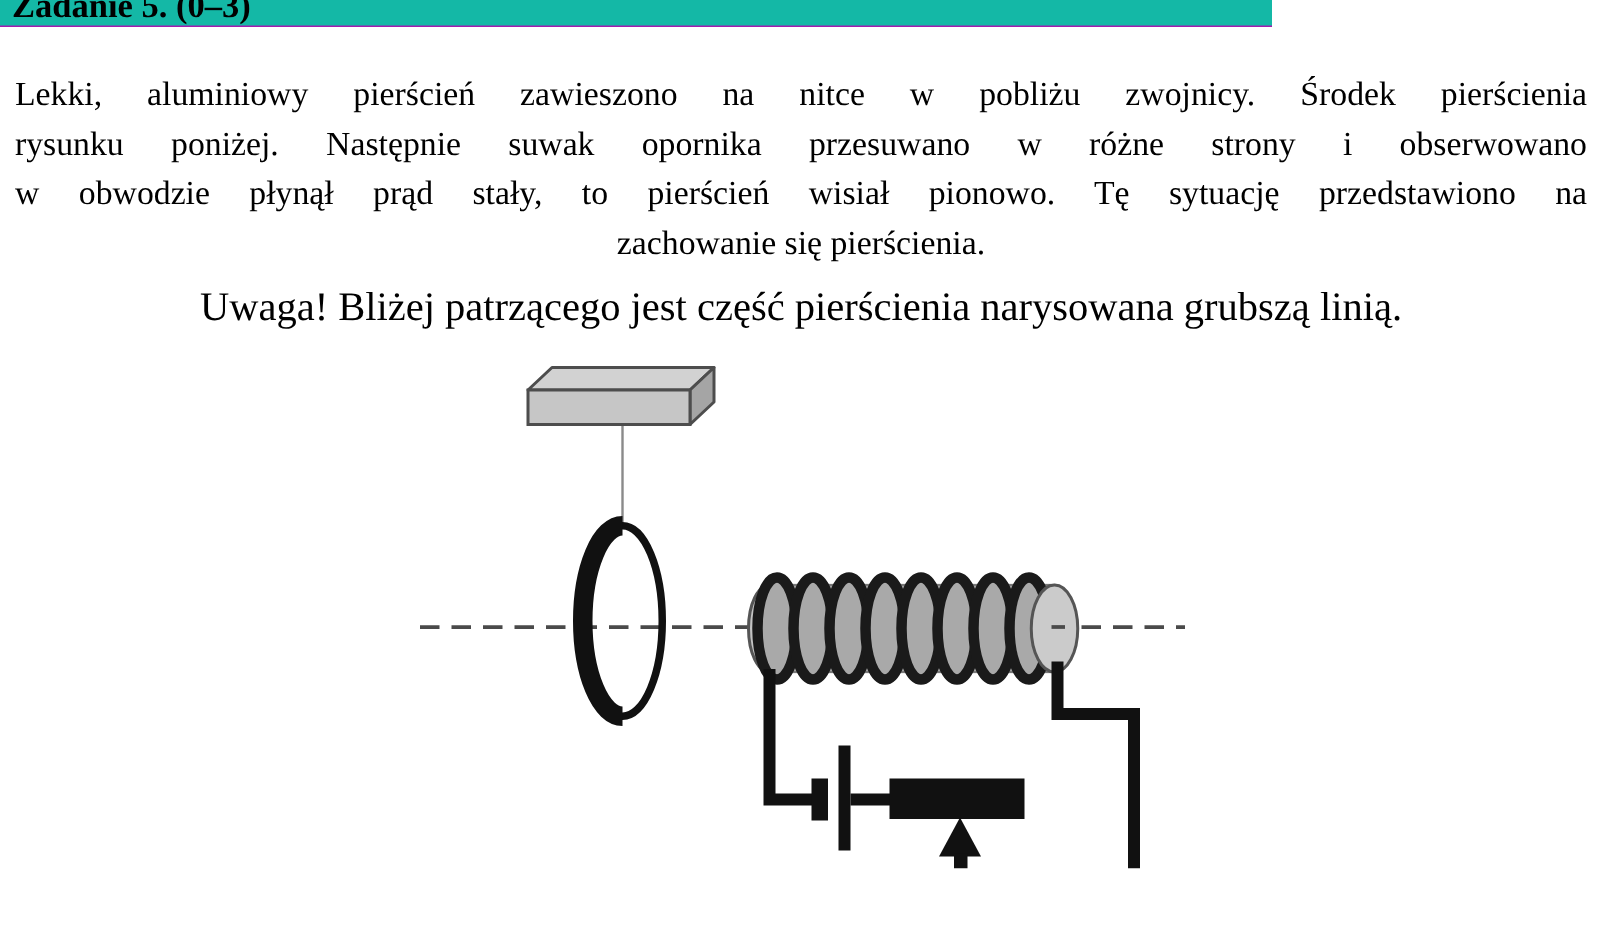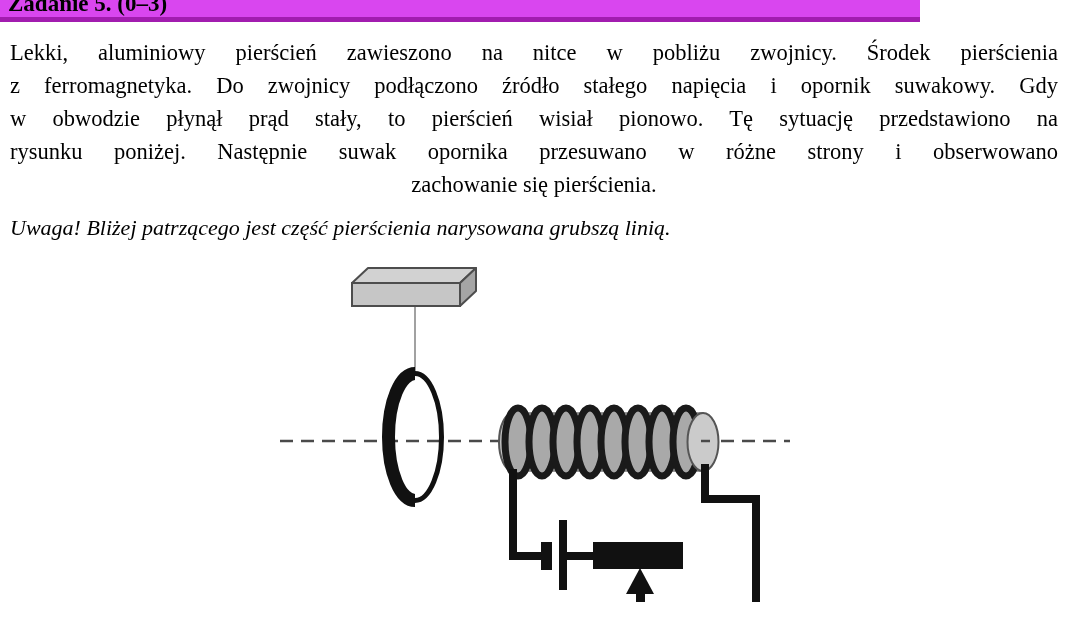--- a/index.html
+++ b/index.html
@@ -3,60 +3,59 @@
 <meta charset="utf-8">
 <style>
   html, body { margin: 0; padding: 0; }
   body {
     width: 1068px; height: 630px; overflow: hidden;
     background: #ffffff;
     font-family: "Liberation Serif", serif;
     color: #000000;
   }
   .heading-bar {
-    width: 920px; height: 17px;
-    background: #d946ef;
-    border-bottom: 5px solid #a21caf;
+    width: 848px; height: 17px;
+    background: #14b8a6;
+    border-bottom: 1px solid #a21caf;
     overflow: hidden;
   }
   .heading-text {
     display: block;
     margin: -11px 0 0 8px;
     font-weight: bold;
     font-size: 23px;
     line-height: 30px;
     white-space: nowrap;
   }
   .body-text {
-    margin: 14px 10px 0 10px;
+    margin: 28px 10px 0 10px;
     font-size: 22.5px;
     line-height: 33px;
   }
   .jline { text-align: justify; text-align-last: justify; }
   .lline { text-align: center; }
   .note-text {
     margin: 10px 10px 0 10px;
-    font-style: italic;
-    font-size: 22px;
+    font-size: 27px;
     line-height: 33px;
+    text-align: center;
   }
   .diagram-svg { display: block; margin-top: 13px; }
 </style>
 </head>
 <body>
 
 <div class="heading-bar">
   <span class="heading-text">Zadanie 5. (0–3)</span>
 </div>
 
 <div class="body-text">
   <div class="jline">Lekki, aluminiowy pierścień zawieszono na nitce w pobliżu zwojnicy. Środek pierścienia</div>
-  <div class="jline">z ferromagnetyka. Do zwojnicy podłączono źródło stałego napięcia i opornik suwakowy. Gdy</div>
+  <div class="jline">rysunku poniżej. Następnie suwak opornika przesuwano w różne strony i obserwowano</div>
   <div class="jline">w obwodzie płynął prąd stały, to pierścień wisiał pionowo. Tę sytuację przedstawiono na</div>
-  <div class="jline">rysunku poniżej. Następnie suwak opornika przesuwano w różne strony i obserwowano</div>
   <div class="lline">zachowanie się pierścienia.</div>
 </div>
 
 <div class="note-text">Uwaga! Bliżej patrzącego jest część pierścienia narysowana grubszą linią.</div>
 
 <svg class="diagram-svg" width="1068" height="345" viewBox="0 285 1068 345" xmlns="http://www.w3.org/2000/svg">
 
   <line x1="280" y1="469" x2="790" y2="469" stroke="#4a4a4a" stroke-width="2.5" stroke-dasharray="13 8"></line>
 
   <line x1="415" y1="333" x2="415" y2="403" stroke="#8a8a8a" stroke-width="1.6"></line>

